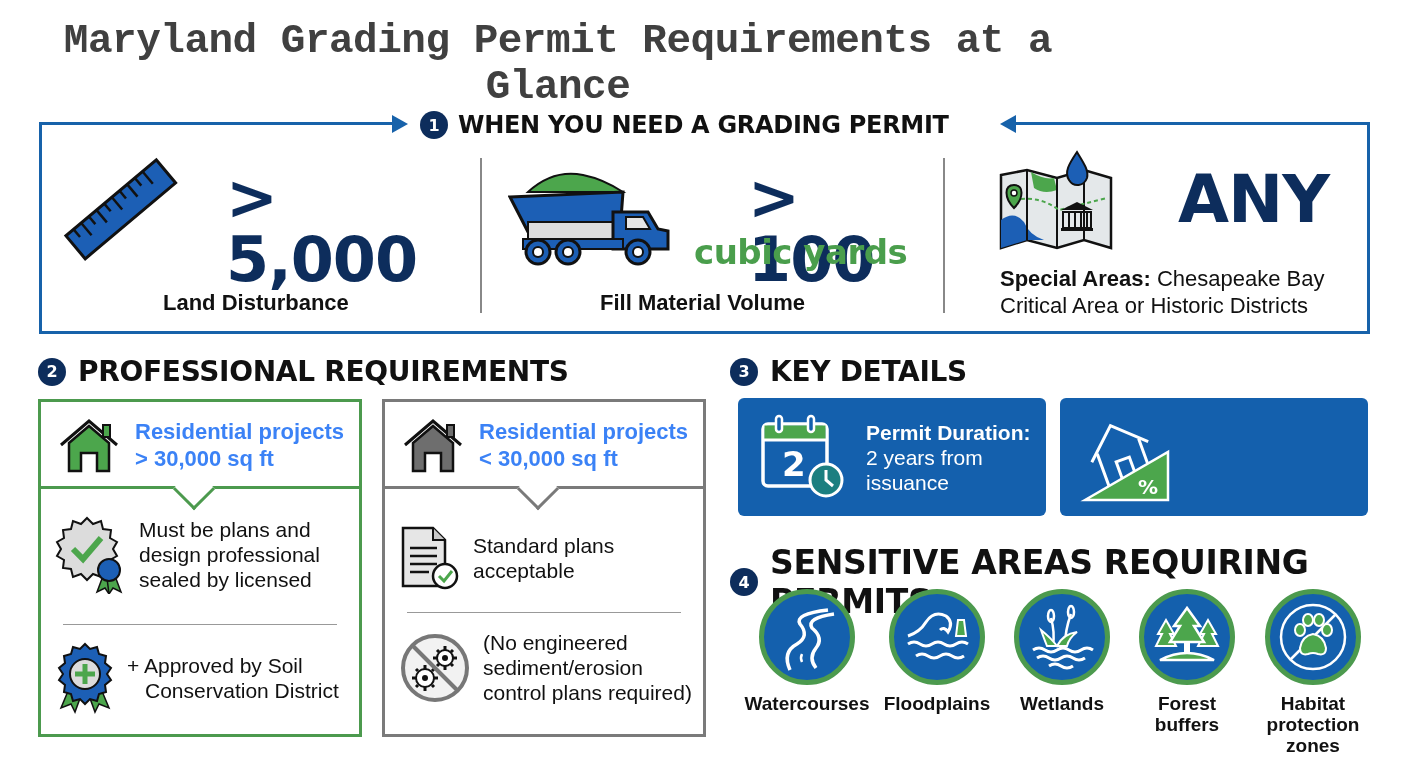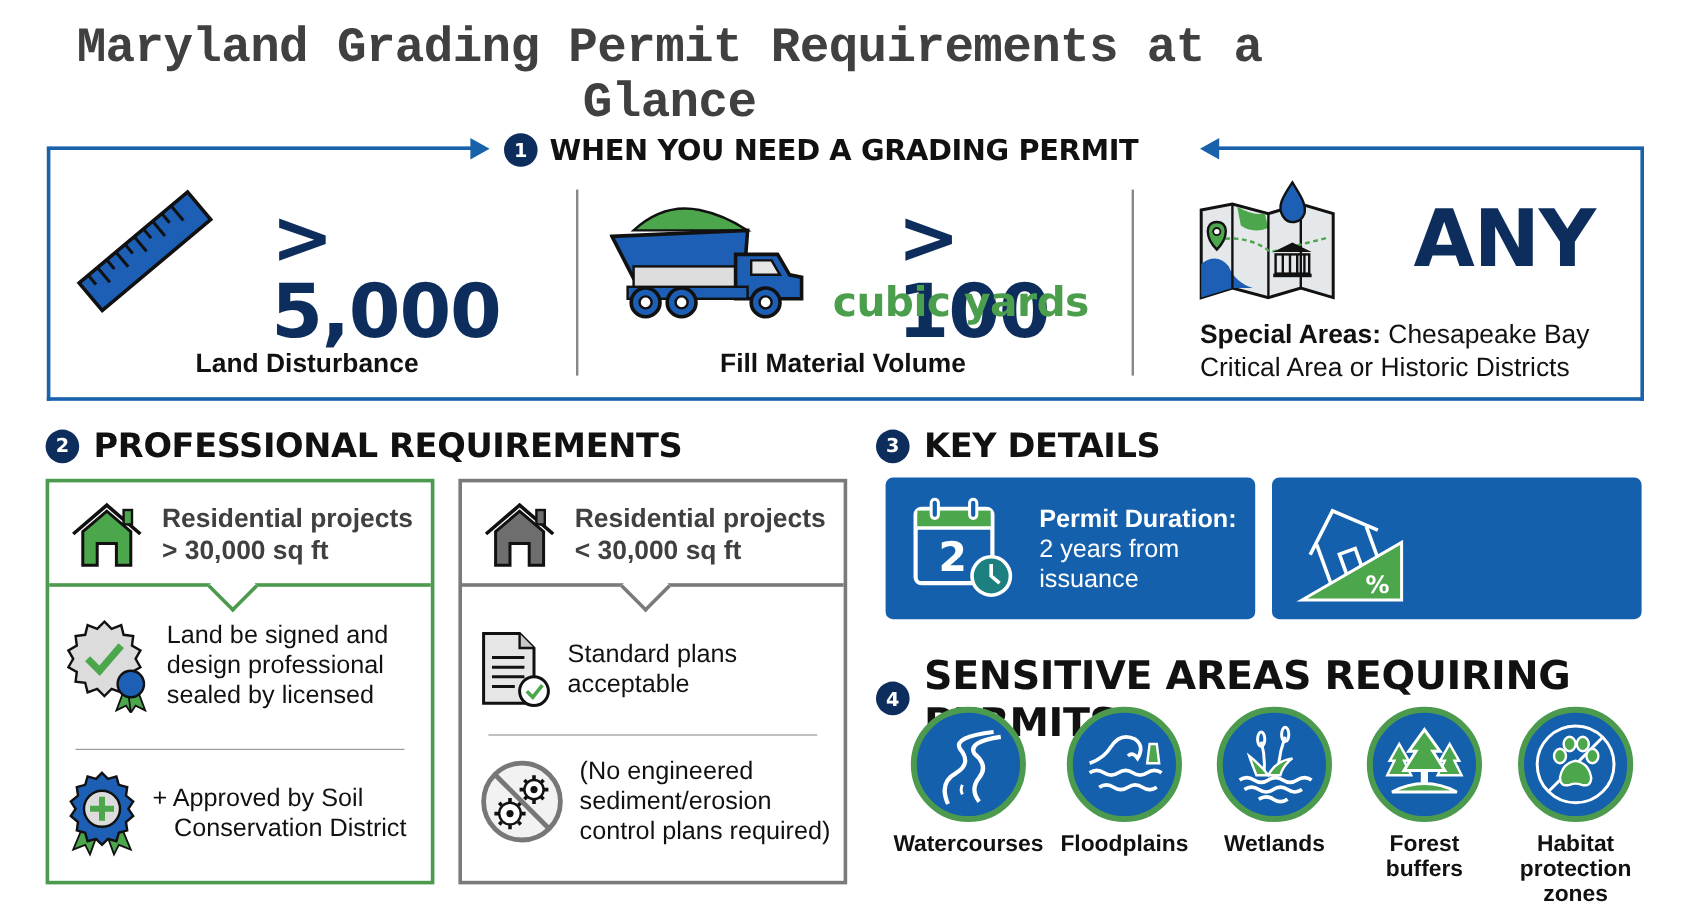--- a/index.html
+++ b/index.html
@@ -53,21 +53,21 @@
   }
 
   
   .s2-heading { position: absolute; left: 38px; top: 355px; display: flex; align-items: center; gap: 12px; }
   .s2-heading .sec-heading-text { font-size: 28px; }
   .card {
     position: absolute; top: 399px; width: 324px; height: 338px; border: 3px solid #4c9a4e; background: #fff;
   }
   .card.gray { border-color: #7a7a7a; }
   .card-head { position: absolute; left: 0; top: 0; right: 0; height: 86px; display: flex; align-items: center; padding-left: 16px; gap: 14px; }
-  .card-head-text { font-family: "Liberation Sans", sans-serif; font-weight: bold; font-size: 22px; line-height: 27px; color: #404040; }
+  .card-head-text { font-family: "Liberation Sans", sans-serif; font-weight: bold; font-size: 22px; line-height: 27px; color: #3b82f6; }
   .card-sep { position: absolute; left: 0; right: 0; top: 84px; height: 3px; background: #4c9a4e; }
   .card.gray .card-sep { background: #7a7a7a; }
   .card-notch {
     position: absolute; left: 138px; top: 72px; width: 30px; height: 30px; background: #fff;
     border-right: 3px solid #4c9a4e; border-bottom: 3px solid #4c9a4e; transform: rotate(45deg);
   }
   .card.gray .card-notch { border-color: #7a7a7a; }
   .card-row { position: absolute; left: 14px; right: 10px; display: flex; align-items: center; gap: 12px; }
   .card-row-text { font-family: "Liberation Sans", sans-serif; font-size: 21px; line-height: 25px; color: #111; }
   .card-hr { position: absolute; left: 22px; right: 22px; height: 1px; background: #999; }
@@ -209,21 +209,21 @@
 
   <div class="card-row" style="top:112px;">
     <svg width="72" height="80" viewBox="0 0 72 80">
       <path d="M32 4 L38 10 L46 7 L48 15 L56 16 L55 24 L62 28 L58 35 L62 42 L55 46 L56 54 L48 55 L46 63 L38 60 L32 66 L26 60 L18 63 L16 55 L8 54 L9 46 L2 42 L6 35 L2 28 L9 24 L8 16 L16 15 L18 7 L26 10 Z" fill="#dcdcdc" stroke="#111" stroke-width="2"></path>
       <path d="M18 35 L28 45 L46 24" fill="none" stroke="#4ca64c" stroke-width="6"></path>
       <path d="M48 62 L42 78 L50 74 L54 80 L58 64 Z" fill="#4ca64c" stroke="#111" stroke-width="1.5"></path>
       <path d="M60 62 L66 78 L58 74 L54 80 L52 64 Z" fill="#4ca64c" stroke="#111" stroke-width="1.5"></path>
       <circle cx="54" cy="56" r="11" fill="#1c5fb5" stroke="#111" stroke-width="2"></circle>
     </svg>
     <div class="card-row-text">
-      <div>Land be signed and</div>
+      <div>Must be plans and</div>
       <div>design professional</div>
       <div>sealed by licensed</div>
     </div>
   </div>
 
   <div class="card-hr" style="top:222px;"></div>
 
   <div class="card-row" style="top:240px;">
     <svg width="60" height="72" viewBox="0 0 60 72">
       <path d="M16 42 L6 66 L16 62 L20 70 L28 48 Z" fill="#4ca64c" stroke="#111" stroke-width="1.5"></path>

